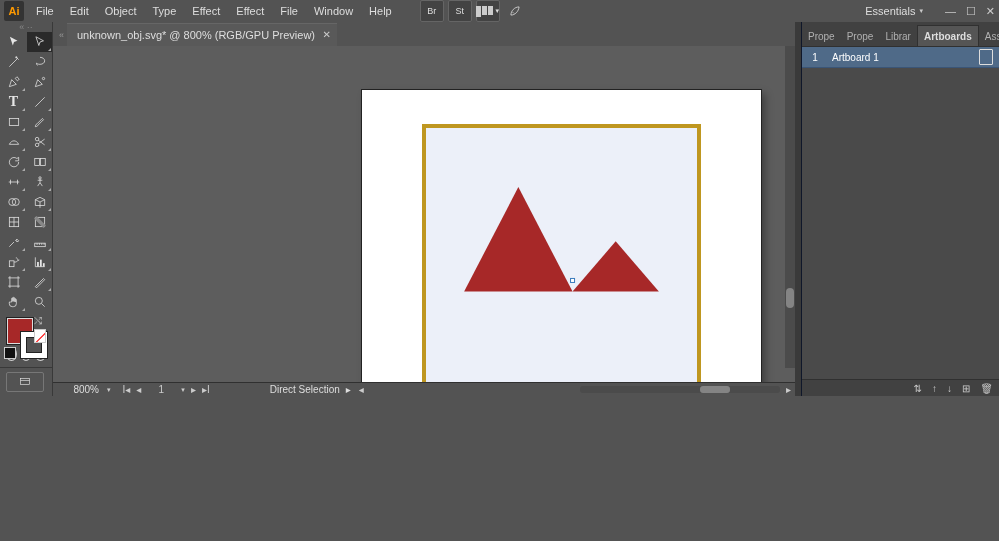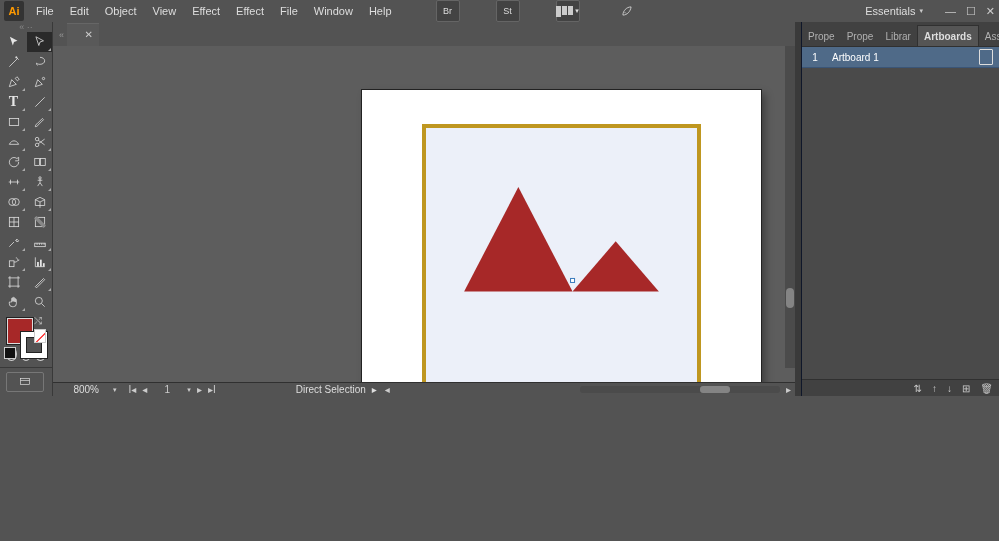--- a/index.html
+++ b/index.html
@@ -19,21 +19,21 @@
   }
   html,body{margin:0;padding:0;height:100%;width:100%;background:var(--bg-mid);
     font-family:"Segoe UI",Arial,sans-serif;font-size:11px;color:var(--text);overflow:hidden}
   .root{display:flex;flex-direction:column;width:999px;height:396px;background:var(--bg-mid);position:relative}
 
   
   .menubar{height:22px;background:var(--bg-mid);display:flex;align-items:center;padding:0 4px}
   .ai-logo{width:20px;height:20px;background:var(--bg-darker);display:flex;align-items:center;justify-content:center;border-radius:2px;font-weight:bold;color:#ff9a00;font-size:11px;margin-right:4px}
   .menu-item{padding:0 8px;color:var(--text);cursor:pointer;line-height:22px}
   .menubar .spacer{flex:1}
-  .sq-btn{width:22px;height:20px;border:1px solid #656565;border-radius:2px;display:flex;align-items:center;justify-content:center;margin:0 18px;color:var(--text);font-size:9px;background:var(--bg-dark)}
+  .sq-btn{width:22px;height:20px;border:1px solid #656565;border-radius:2px;display:flex;align-items:center;justify-content:center;margin:0 2px;color:var(--text);font-size:9px;background:var(--bg-dark)}
   .layout-btn{display:flex;align-items:center;gap:2px}
   .layout-btn .rects{display:flex;gap:1px}
   .layout-btn .rects div{width:5px;height:9px;background:#ccc}
   .layout-btn .rects div:first-child{height:11px}
   .workspace-switch{display:flex;align-items:center;gap:4px;padding:0 10px;color:var(--text);cursor:pointer}
   .search-wrap{display:flex;align-items:center;background:var(--input-bg);border-radius:1px;height:18px;width:132px;padding:0 4px;color:#888}
   .search-wrap input{background:none;border:none;outline:none;color:#aaa;font-size:11px;font-style:italic;width:100%}
   .win-btns{display:flex;align-items:center;gap:10px;margin-left:12px;color:#ccc}
   .win-btns span{cursor:pointer;font-size:11px}
 
@@ -72,26 +72,26 @@
   .doc-tab{height:22px;background:#595959;border-top:1px solid #666;padding:0 22px 0 10px;display:flex;align-items:center;color:var(--text);font-size:11px;position:relative}
   .doc-tab .close{position:absolute;right:6px;top:5px;font-size:10px;color:#ccc;cursor:pointer}
   .canvas-area{flex:1;position:relative;background:#5d5d5d;overflow:hidden}
   .scroll-v{position:absolute;right:0;top:0;bottom:14px;width:10px;background:#4b4b4b}
   .scroll-v .thumb{position:absolute;left:1px;right:1px;top:242px;height:20px;background:#848484;border-radius:4px}
   .artboard{position:absolute;left:309px;top:44px;width:399px;height:399px;background:var(--canvas-bg);box-shadow:0 0 0 1px #222, 4px 4px 8px rgba(0,0,0,.35)}
   .inner-rect{position:absolute;left:60px;top:34px;right:60px;bottom:34px;border:4px solid var(--artboard-border);background:var(--artboard-inner)}
   .inner-rect svg{width:100%;height:100%;overflow:visible}
 
   .status{height:13px;background:var(--bg-mid);display:flex;align-items:center;border-top:1px solid #303030;color:var(--text);font-size:10px}
-  .zoom{display:flex;align-items:center;gap:14px;padding:0 4px}
+  .zoom{display:flex;align-items:center;gap:8px;padding:0 4px}
   .zoom .val{width:42px;text-align:right}
   .combo-arrow{font-size:7px;color:#ccc}
   .nav-cluster{display:flex;align-items:center;gap:6px;margin-left:8px;color:#ccc}
   .nav-cluster .pg{width:28px;text-align:center}
-  .sel-info{margin-left:80px;color:var(--text)}
+  .sel-info{margin-left:60px;color:var(--text)}
   .status .stretch{flex:1}
   .status .hbar{width:200px;height:7px;background:#4b4b4b;border-radius:3px;position:relative;margin:0 6px}
   .status .hbar .ht{position:absolute;top:0;bottom:0;left:120px;width:30px;background:#848484;border-radius:3px}
 
   
   .right-col{width:197px;background:var(--bg-dark);display:flex;flex-direction:column;border-left:1px solid #0f172a}
   .panel-tabs{height:24px;display:flex;align-items:flex-end;border-bottom:1px solid #303030;background:#414141}
   .ptab{padding:0 6px;height:20px;display:flex;align-items:center;color:var(--text-dim);font-size:10px;cursor:pointer}
   .ptab.active{background:#555;color:var(--text);border:1px solid #303030;border-bottom:none;font-weight:600}
   .ab-list{flex:1;background:#4a4a4a;overflow:auto}
@@ -111,21 +111,21 @@
 
 <div class="root">
 
   <div class="menubar">
     <div class="ai-logo">
         <span>Ai</span>
       </div>
     <div class="menu-item">File</div>
     <div class="menu-item">Edit</div>
     <div class="menu-item">Object</div>
-    <div class="menu-item">View</div>
+    <div class="menu-item">Type</div>
     <div class="menu-item">Effect</div>
     <div class="menu-item">Effect</div>
     <div class="menu-item">File</div>
     <div class="menu-item">Window</div>
     <div class="menu-item">Help</div>
 
     <div style="width:18px"></div>
     <div class="sq-btn">Br</div>
     <div class="sq-btn">St</div>
     <div class="sq-btn layout-btn">
@@ -372,20 +372,21 @@
             </svg>
           <span class="corner"></span>
         </div>
       </div>
     </div>
 
     <div class="doc-wrap">
       <div class="tab-strip">
         <div class="doc-toggle" style="width:8px;border:none">«</div>
         <div class="doc-tab">
+          <span>unknown_obj.svg* @ 800% (RGB/GPU Preview)</span>
           <span class="close">✕</span>
         </div>
       </div>
 
       <div class="canvas-area">
         <div class="artboard">
           <div class="inner-rect">
             <svg viewBox="0 0 270 320">
               <polygon points="38,162 92,58 146,162" fill="#a72828"></polygon>
               <polygon points="146,162 189,112 232,162" fill="#a72828"></polygon>

